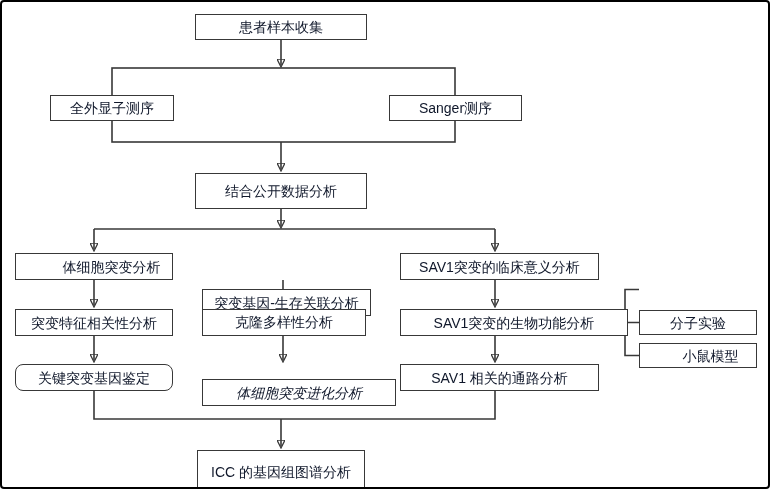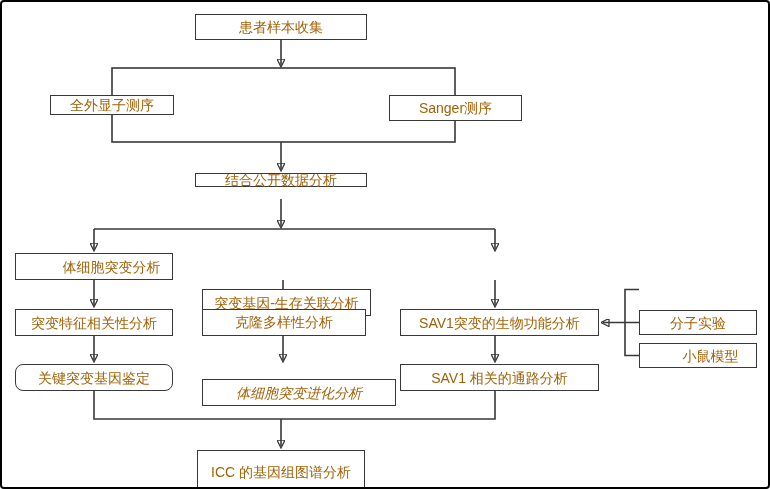--- a/index.html
+++ b/index.html
@@ -28,40 +28,40 @@
   svg.connectors path, svg.connectors rect {
     stroke: #383838;
     stroke-width: 1.6;
     fill: none;
   }
   .node {
     position: absolute;
     box-sizing: border-box;
     background: #ffffff;
     border: 1.5px solid #383838;
-    color: #a16207;
+    color: #0f172a;
     font-size: 14px;
     line-height: 1;
     display: flex;
     align-items: center;
     justify-content: center;
     white-space: nowrap;
     text-align: center;
   }
   
   .n-patient   { left:193px; top:12px;  width:172px; height:26px; }
-  .n-wes       { left:48px;  top:93px;  width:124px; height:20px; }
+  .n-wes       { left:48px;  top:93px;  width:124px; height:26px; }
   .n-sanger    { left:387px; top:93px;  width:133px; height:26px; }
-  .n-public    { left:193px; top:171px; width:172px; height:14px; }
+  .n-public    { left:193px; top:171px; width:172px; height:36px; }
   .n-somatic   { left:13px;  top:251px; width:158px; height:27px;padding-left:35px; }
   .n-survival  { left:200px; top:251px; width:169px; height:27px;margin-top:36px; }
   .n-clinical  { left:398px; top:251px; width:199px; height:27px; }
   .n-signature { left:13px;  top:307px; width:158px; height:27px; }
   .n-clonal    { left:200px; top:307px; width:164px; height:27px;font-family:Liberation Serif, serif; }
-  .n-function  { left:398px; top:307px; width:199px; height:27px; }
+  .n-function  { left:398px; top:307px; width:228px; height:27px; }
   .n-keygenes  { left:13px;  top:362px; width:158px; height:27px;border-radius:8px; }
   .n-evolution { left:200px; top:377px; width:194px; height:27px;font-style:italic; }
   .n-pathway   { left:398px; top:362px; width:199px; height:27px; }
   .n-cell      { left:637px; top:275px; width:118px; height:25px; }
   .n-molecular { left:637px; top:308px; width:118px; height:25px; }
   .n-mouse     { left:637px; top:341px; width:118px; height:25px;padding-left:25px; }
   .n-icc       { left:195px; top:448px; width:168px; height:43px; }
 </style>
 </head>
 <body>
@@ -104,20 +104,21 @@
     <path d="M637,320.5 H601" marker-end="url(#ah)"></path>
   </svg>
 
   <div class="node n-patient">患者样本收集</div>
   <div class="node n-wes">全外显子测序</div>
   <div class="node n-sanger">Sanger测序</div>
   <div class="node n-public">结合公开数据分析</div>
 
   <div class="node n-somatic">体细胞突变分析</div>
   <div class="node n-survival">突变基因-生存关联分析</div>
+  <div class="node n-clinical">SAV1突变的临床意义分析</div>
 
   <div class="node n-signature">突变特征相关性分析</div>
   <div class="node n-clonal">克隆多样性分析</div>
   <div class="node n-function">SAV1突变的生物功能分析</div>
 
   <div class="node n-keygenes">关键突变基因鉴定</div>
   <div class="node n-evolution">体细胞突变进化分析</div>
   <div class="node n-pathway">SAV1 相关的通路分析</div>
 
   <div class="node n-molecular">分子实验</div>

